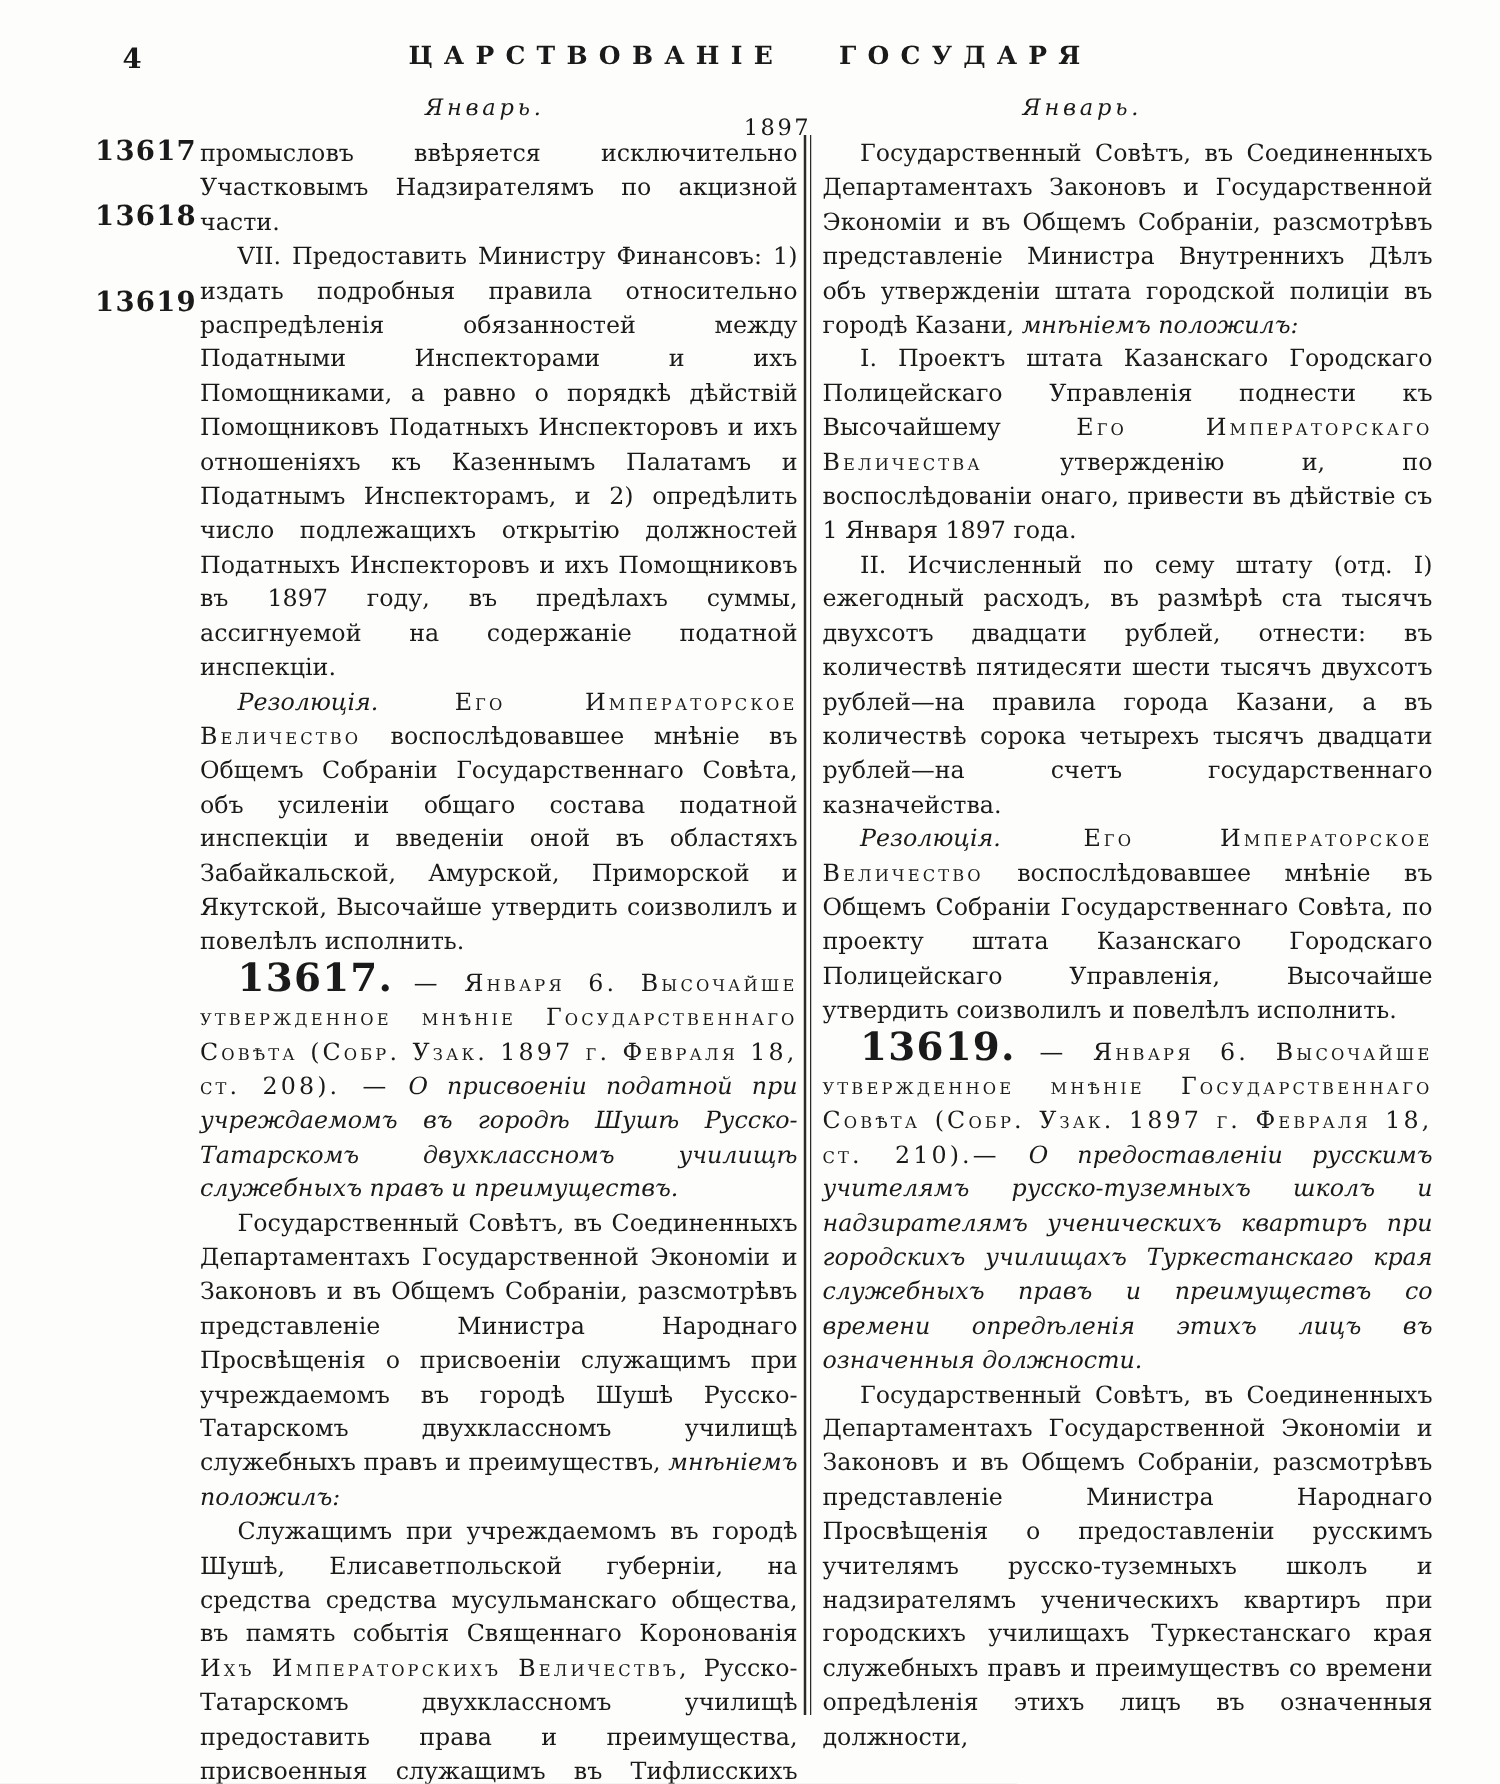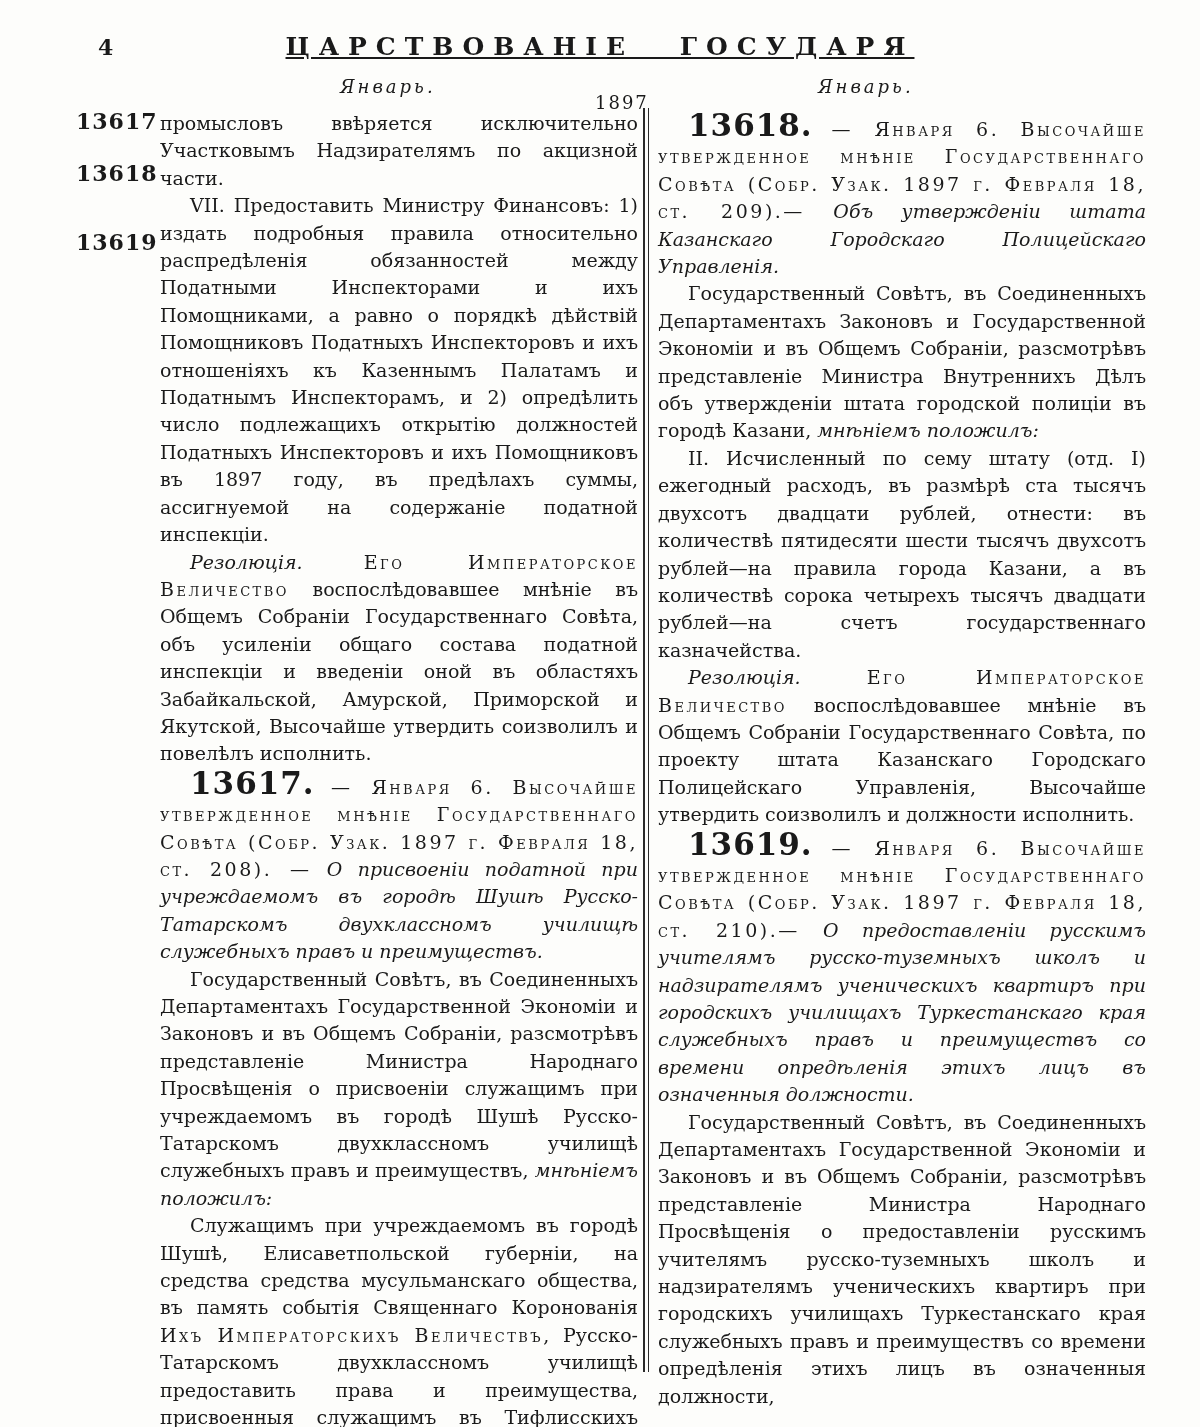--- a/index.html
+++ b/index.html
@@ -9,22 +9,22 @@
     margin:0 auto;
     background:#fdfdfb;
     color:#1a1a1a;
     font-family:"DejaVu Serif",serif;
     overflow:hidden;
   }
   
   .pagenum{position:absolute;left:98px;top:34px;font-size:22px;font-weight:bold;}
   .running-title{
     position:absolute;top:32px;left:0;width:100%;
-    text-align:center;font-size:25px;font-weight:bold;
-    letter-spacing:9px;word-spacing:28px;white-space:nowrap;text-decoration:underline;
+    text-align:center;font-size:20px;font-weight:bold;
+    letter-spacing:9px;word-spacing:28px;white-space:nowrap;
   }
   .month-left,.year,.month-right{position:absolute;top:76px;font-size:18px;text-align:left;}
   .month-left{left:340px;width:130px;font-style:italic;letter-spacing:3px;}
   .year{left:595px;width:100px;letter-spacing:2px;margin-top:16px;}
   .month-right{left:818px;width:130px;font-style:italic;letter-spacing:3px;}
   
   .margin-num{position:absolute;left:76px;font-size:22px;font-weight:bold;letter-spacing:1px;line-height:1;}
   .mn-1{top:110px}.mn-2{top:162px}.mn-3{top:231px}
   
   .divider{
@@ -91,40 +91,40 @@
     <p class="para">
       <span>Служащимъ при учреждаемомъ въ городѣ Шушѣ, Елисаветпольской губерніи, на средства средства мусульманскаго общества, въ память событія Священнаго Коронованія</span>
       <span class="sc">Ихъ Императорскихъ Величествъ,</span>
       <span>Русско-Татарскомъ двухклассномъ училищѣ предоставить права и преимущества, присвоенныя служащимъ въ Тифлисскихъ мусульманскихъ училищахъ Аліева ученія и Омарова ученія.</span>
     </p>
 
   </div>
 
   <div class="col col-right">
 
-    <p class="para entry first">
-      <span class="entry-num">13618.</span>
-      <span class="sc">— Января 6. Высочайше утвержденное мнѣніе Государственнаго Совѣта (Собр. Узак. 1897 г. Февраля 18, ст. 209).—</span>
-      <span class="it">Объ утвержденіи штата Казанскаго Городскаго Полицейскаго Управленія.</span>
-    </p>
 
     <p class="para">
       <span>Государственный Совѣтъ, въ Соединенныхъ Департаментахъ Законовъ и Государственной Экономіи и въ Общемъ Собраніи, разсмотрѣвъ представленіе Министра Внутреннихъ Дѣлъ объ утвержденіи штата городской полиціи въ городѣ Казани,</span>
       <span class="it">мнѣніемъ положилъ:</span>
     </p>
 
+    <p class="para">
+      <span>I. Проектъ штата Казанскаго Городскаго Полицейскаго Управленія поднести къ Высочайшему</span>
+      <span class="sc">Его Императорскаго Величества</span>
+      <span>утвержденію и, по воспослѣдованіи онаго, привести въ дѣйствіе съ 1 Января 1897 года.</span>
+    </p>
 
     <p class="para">
       <span>II. Исчисленный по сему штату (отд. I) ежегодный расходъ, въ размѣрѣ ста тысячъ двухсотъ двадцати рублей, отнести: въ количествѣ пятидесяти шести тысячъ двухсотъ рублей—на правила города Казани, а въ количествѣ сорока четырехъ тысячъ двадцати рублей—на счетъ государственнаго казначейства.</span>
     </p>
 
     <p class="para">
       <span class="it">Резолюція.</span>
       <span class="sc">Его Императорское Величество</span>
-      <span>воспослѣдовавшее мнѣніе въ Общемъ Собраніи Государственнаго Совѣта, по проекту штата Казанскаго Городскаго Полицейскаго Управленія, Высочайше утвердить соизволилъ и должности исполнить.</span>
+      <span>воспослѣдовавшее мнѣніе въ Общемъ Собраніи Государственнаго Совѣта, по проекту штата Казанскаго Городскаго Полицейскаго Управленія, Высочайше утвердить соизволилъ и повелѣлъ исполнить.</span>
     </p>
 
 
     <p class="para entry">
       <span class="entry-num">13619.</span>
       <span class="sc">— Января 6. Высочайше утвержденное мнѣніе Государственнаго Совѣта (Собр. Узак. 1897 г. Февраля 18, ст. 210).—</span>
       <span class="it">О предоставленіи русскимъ учителямъ русско-туземныхъ школъ и надзирателямъ ученическихъ квартиръ при городскихъ училищахъ Туркестанскаго края служебныхъ правъ и преимуществъ со времени опредѣленія этихъ лицъ въ означенныя должности.</span>
     </p>
 
     <p class="para">

